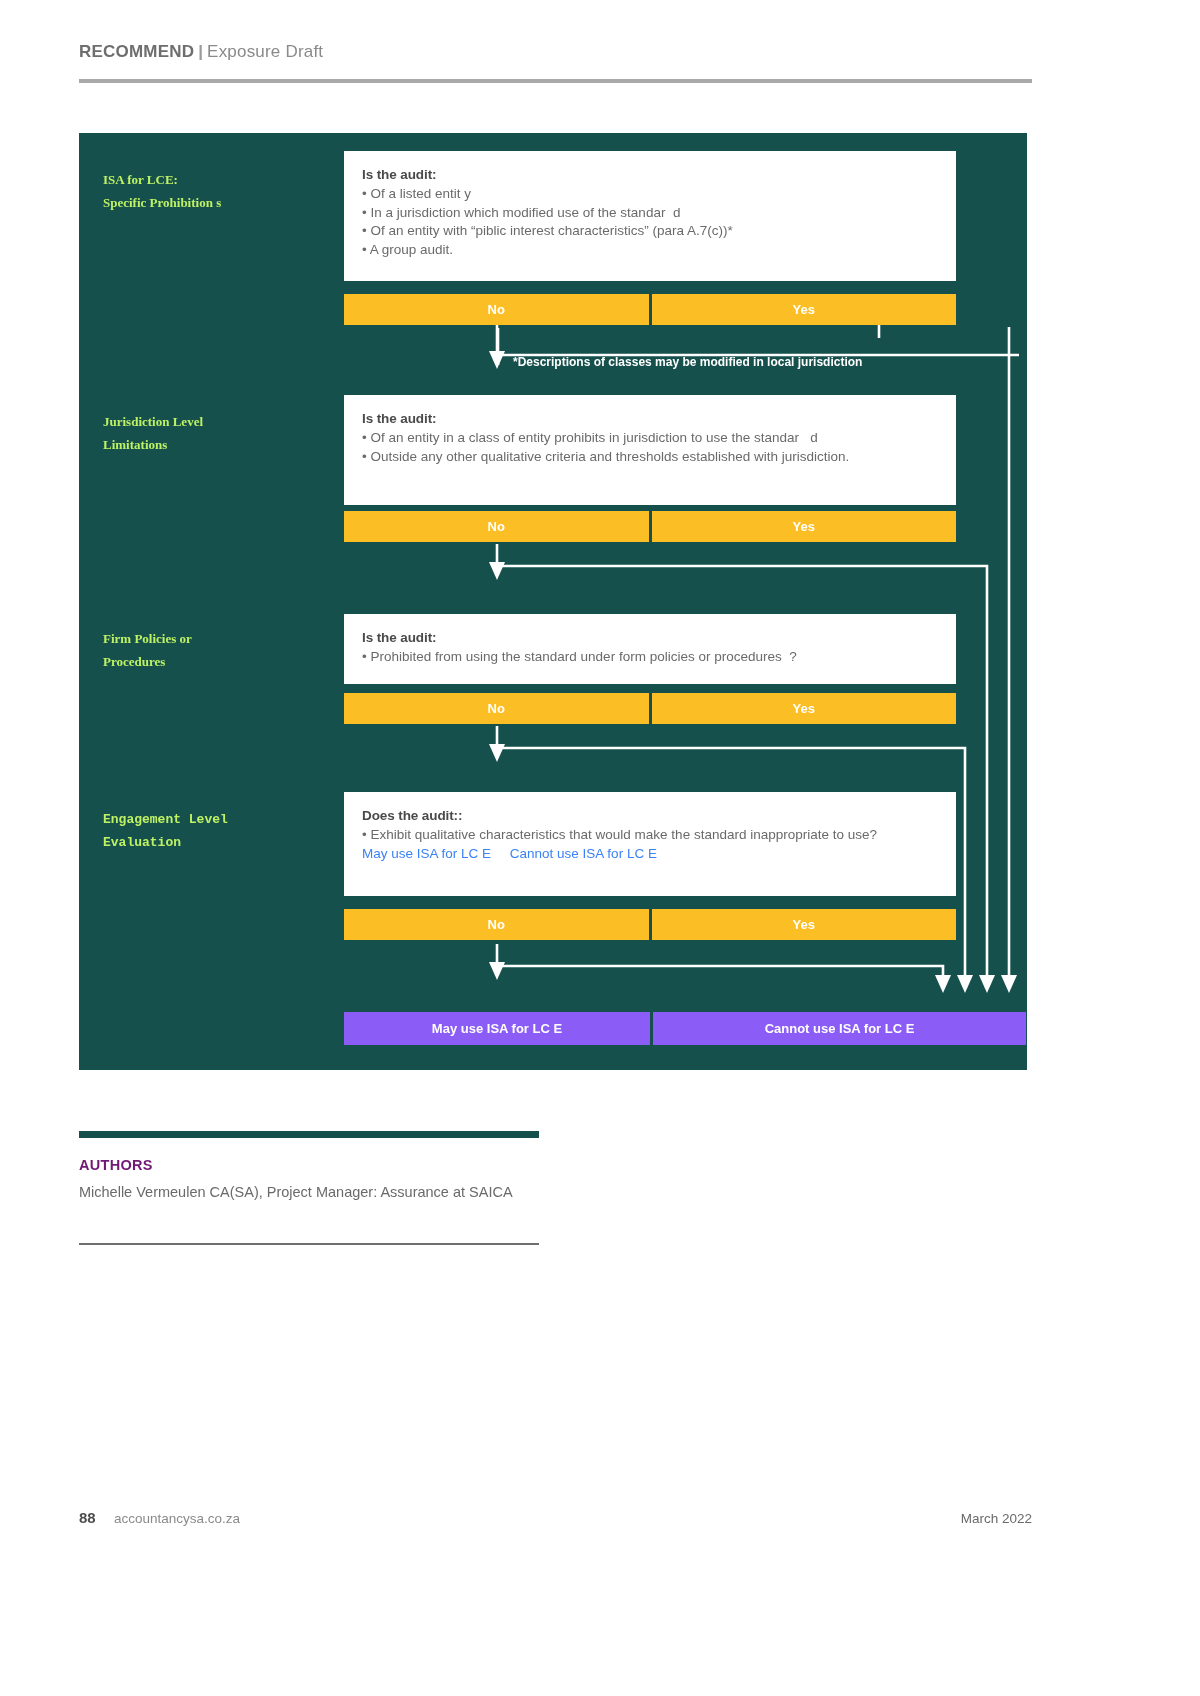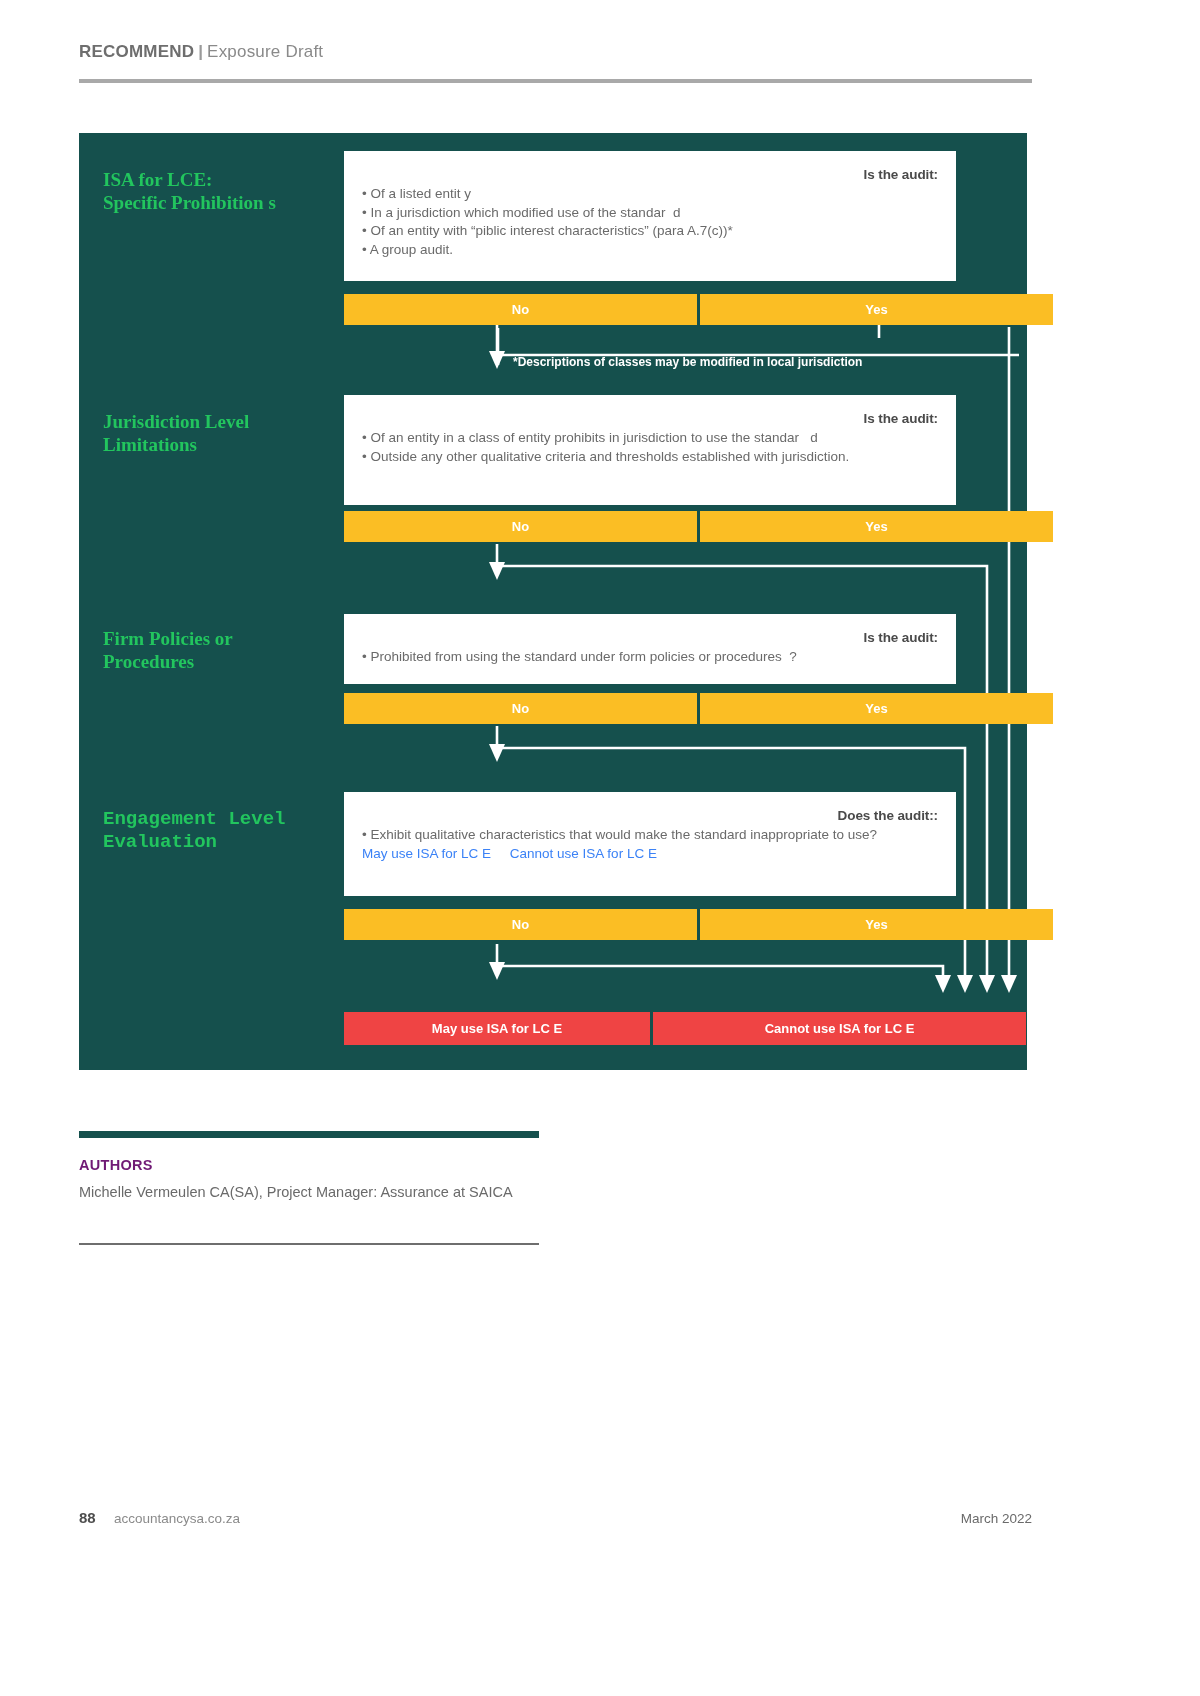--- a/index.html
+++ b/index.html
@@ -24,55 +24,54 @@
     position:absolute;left:79px;top:79px;width:953px;height:4px;background:#a9a9a9;
   }
 
   
   .panel{
     position:absolute;left:79px;top:133px;width:948px;height:937px;
     background:#15504d;
   }
 
   .rowlabel{
-    position:absolute;left:24px;color:#22c55e;
+    position:absolute;left:24px;color:#bef264;
     font-family:"Liberation Serif",serif;font-weight:bold;
-    font-size:19px;line-height:23px;width:260px;
+    font-size:13px;line-height:23px;width:260px;
   }
 
   .qbox{
     position:absolute;left:265px;width:612px;background:#ffffff;
     box-sizing:border-box;padding:16px 18px 14px 18px;
   }
   .qbox .qtitle{
     font-size:13.5px;font-weight:bold;color:#4a4a4a;margin-bottom:3px;
     letter-spacing:-.1px;
-    text-align:right;
   }
   .qbox .qitem{
     font-size:13.5px;color:#6a6a6a;line-height:18.6px;white-space:pre-wrap;
   }
   .qbox .qplain{
     font-size:13.5px;color:#3b82f6;line-height:18.6px;white-space:pre;
   }
 
   .answers{
-    position:absolute;left:265px;width:709px;height:31px;display:flex;
+    position:absolute;left:265px;width:612px;height:31px;display:flex;
   }
   .answers .ans{
     flex:1;background:#fbbe24;color:#ffffff;font-weight:bold;font-size:13px;
     display:flex;align-items:center;justify-content:center;
   }
   .answers .gap{width:3px;background:#15504d;}
 
   .finalbar{
     position:absolute;left:265px;width:682px;height:33px;display:flex;
   }
   .finalbar .ans{
-    background:#ef4444;color:#ffffff;font-weight:bold;font-size:13px;
+    background:#8b5cf6;color:#ffffff;font-weight:bold;font-size:13px;
     display:flex;align-items:center;justify-content:center;
   }
   .finalbar .a-left{width:306px;}
   .finalbar .gap{width:3px;background:#15504d;}
   .finalbar .a-right{flex:1;}
 
   .note{
     position:absolute;color:#ffffff;font-weight:bold;
     font-size:12px;white-space:nowrap;
   }

